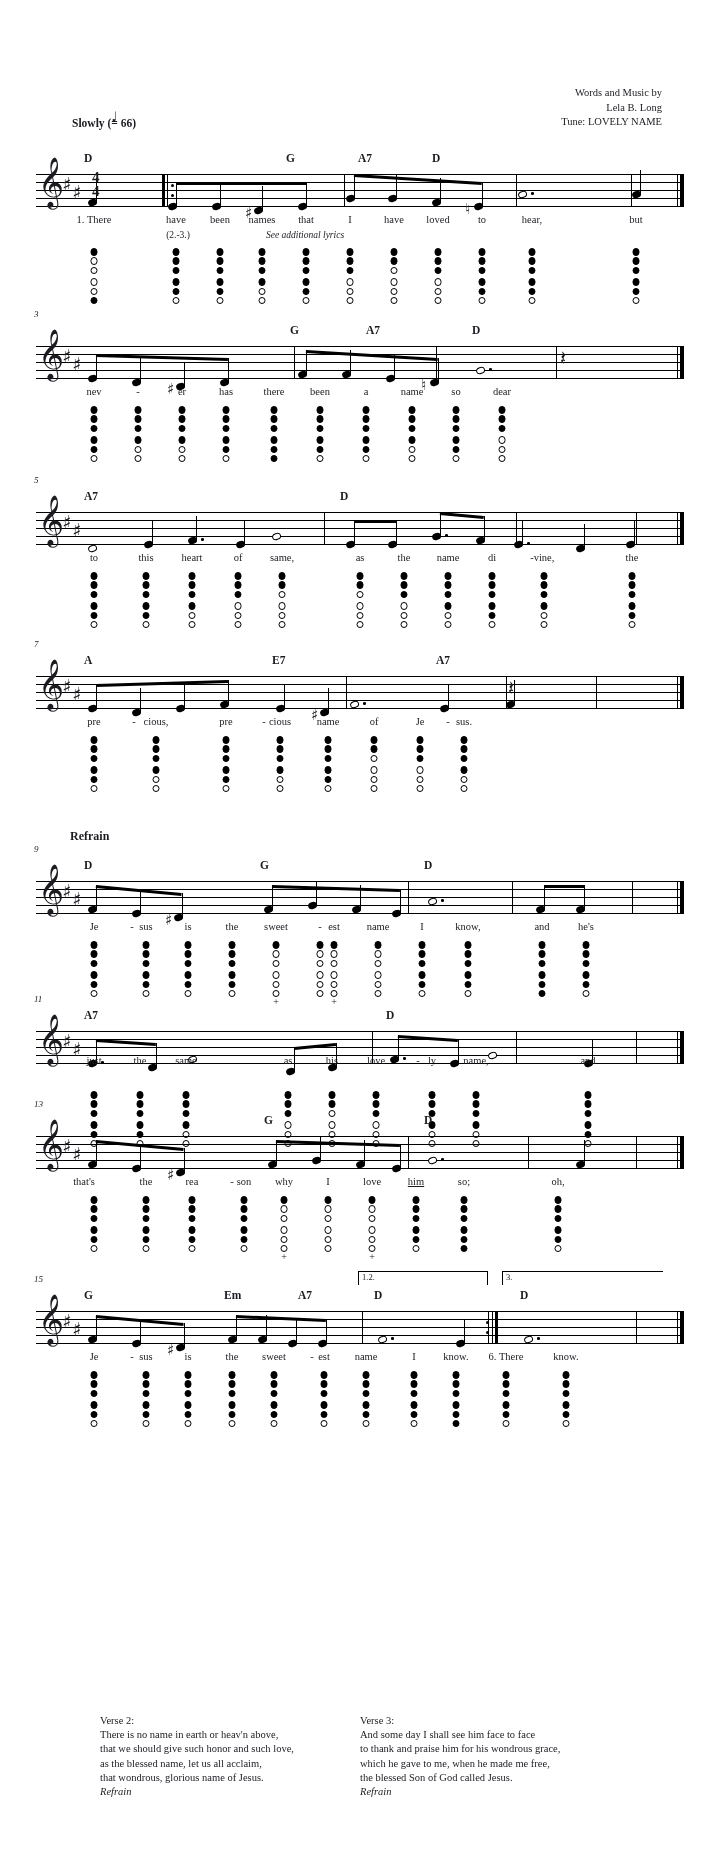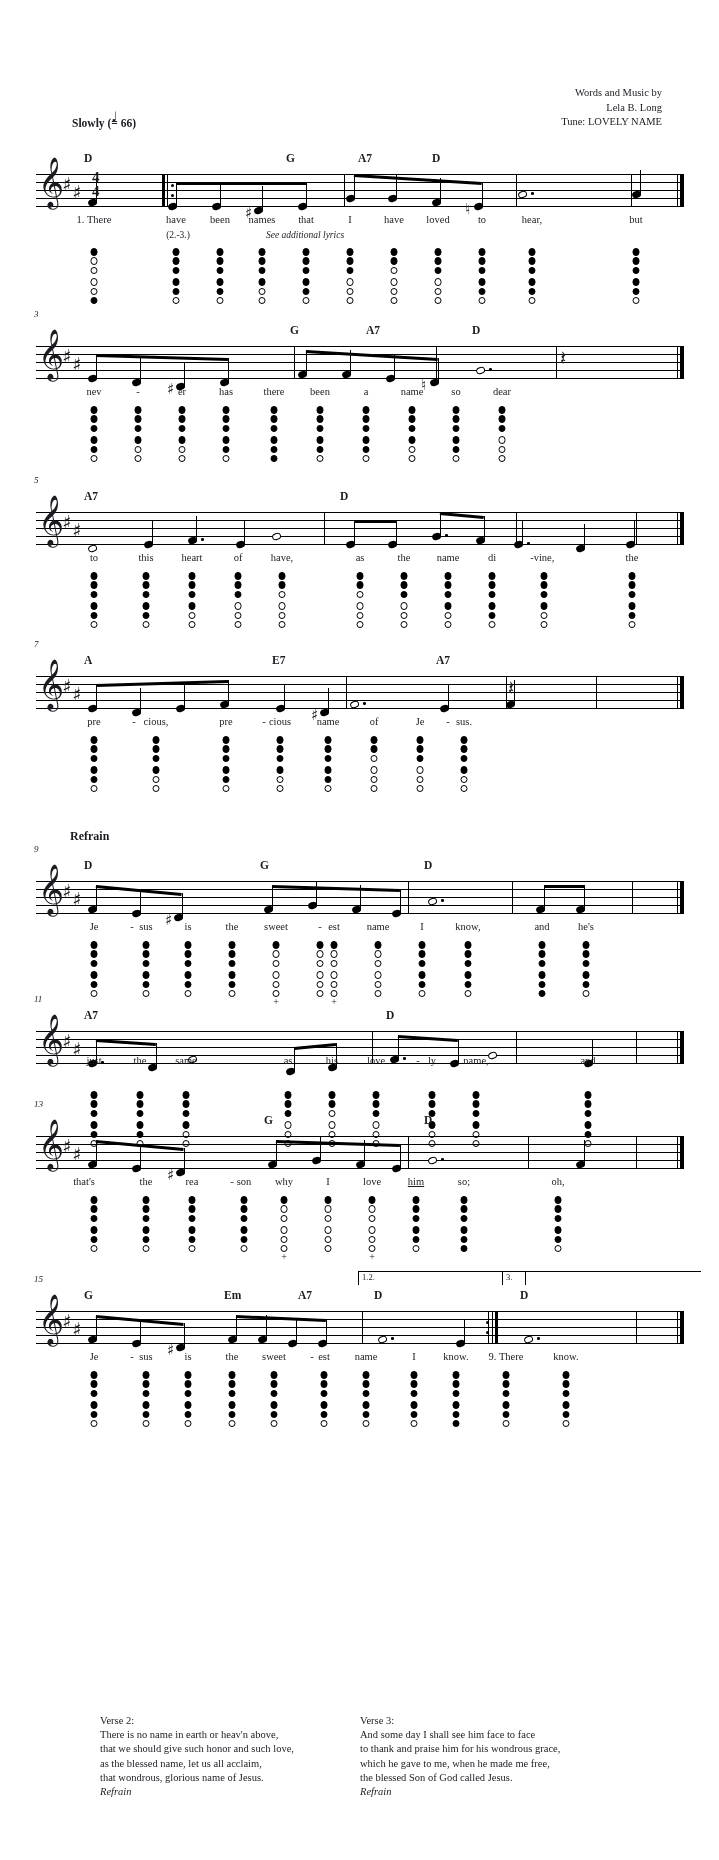--- a/index.html
+++ b/index.html
@@ -83,21 +83,21 @@
 
   .repeat{position:absolute;top:26px;}
   .repeat .thickbar{position:absolute;left:0;top:0;width:3.4px;height:33px;background:#000;}
   .repeat .thinbar{position:absolute;left:5px;top:0;width:1.2px;height:33px;background:#000;}
   .repeat .d1,.repeat .d2{position:absolute;left:9px;width:3.2px;height:3.2px;border-radius:50%;background:#000;}
   .repeat .d1{top:10px}.repeat .d2{top:20px}
   .repeat.rev .thickbar{left:6.5px}
   .repeat.rev .thinbar{left:3.5px}
   .repeat.rev .d1,.repeat.rev .d2{left:-2px}
 
-  .volta{position:absolute;top:-14px;height:13px;border-top:1.2px solid #000;border-left:1.2px solid #000;padding-left:38px;}
+  .volta{position:absolute;top:-14px;height:13px;border-top:1.2px solid #000;border-left:1.2px solid #000;}
   .volta .vl{position:absolute;left:3px;top:0px;font-size:8.5px;font-style:normal;}
   .volta.closed{border-right:1.2px solid #000;}
 
   
   .lyrics{position:absolute; left:0; width:648px; height:14px;}
   .lyr{position:absolute; font-size:10.5px; white-space:nowrap; transform:translateX(-50%);}
   .lyr.italic{font-style:italic;}
   .lyr.small{font-size:9.5px;}
 
   
@@ -526,21 +526,21 @@
         <div class="barline" style="left: 288px;"></div>
         <div class="barline" style="left: 480px;"></div>
         <div class="barline" style="left: 600px;"></div>
         <div class="barline" style="left: 641px;"></div>
         <div class="barline thick" style="left: 644px;"></div>
         <div class="lyrics" style="top: 66px;">
           <div class="lyr" style="left: 58px;">to</div>
           <div class="lyr" style="left: 110px;">this</div>
           <div class="lyr" style="left: 156px;">heart</div>
           <div class="lyr" style="left: 202px;">of</div>
-          <div class="lyr" style="left: 246px;">have,</div>
+          <div class="lyr" style="left: 246px;">same,</div>
           <div class="lyr" style="left: 324px;">as</div>
           <div class="lyr" style="left: 368px;">the</div>
           <div class="lyr" style="left: 412px;">name</div>
           <div class="lyr" style="left: 456px;">di</div>
           <div class="lyr" style="left: 496px;">-</div>
           <div class="lyr" style="left: 508px;">vine,</div>
           <div class="lyr" style="left: 596px;">the</div>
         </div>
         <div class="fingrow" style="top: 86px;">
           <div class="fing" style="left: 58px;">
@@ -1292,21 +1292,21 @@
           <div class="lyr" style="left: 96px;">-</div>
           <div class="lyr" style="left: 110px;">sus</div>
           <div class="lyr" style="left: 152px;">is</div>
           <div class="lyr" style="left: 196px;">the</div>
           <div class="lyr" style="left: 238px;">sweet</div>
           <div class="lyr" style="left: 276px;">-</div>
           <div class="lyr" style="left: 288px;">est</div>
           <div class="lyr" style="left: 330px;">name</div>
           <div class="lyr" style="left: 378px;">I</div>
           <div class="lyr" style="left: 420px;">know.</div>
-          <div class="lyr" style="left: 470px;">9. There</div>
+          <div class="lyr" style="left: 470px;">6. There</div>
           <div class="lyr" style="left: 530px;">know.</div>
         </div>
         <div class="fingrow" style="top: 86px;">
           <div class="fing" style="left: 58px;">
             <div class="hole f"></div>
             <div class="hole f"></div>
             <div class="hole f"></div>
             <div class="gap"></div>
             <div class="hole f"></div>
             <div class="hole f"></div>

